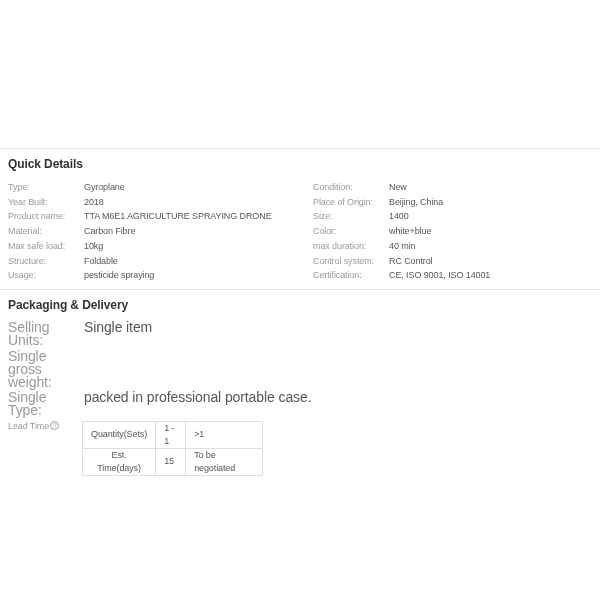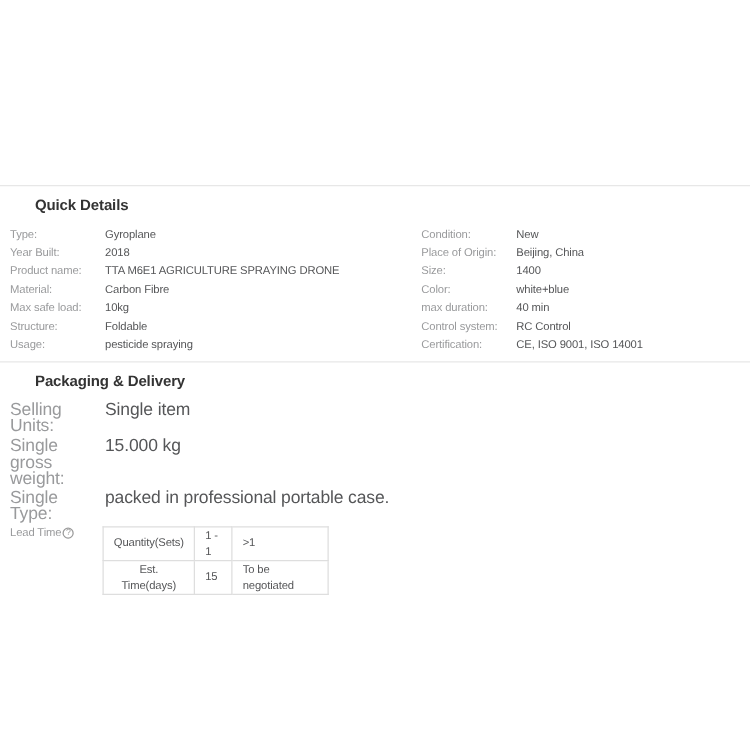--- a/index.html
+++ b/index.html
@@ -19,23 +19,22 @@
     padding: 8px 8px 0 8px;
   }
   #quick-details-section { top: 148px; }
   #packaging-section { top: 289px; }
   .section-title {
     font-size: 12px;
     font-weight: bold;
     color: #333333;
     letter-spacing: -0.1px;
     margin-bottom: 9px;
-    margin-left: 20px;
-  }
-  .cols { display: flex; gap: 24px; }
+  }
+  .cols { display: flex; }
   .col-left { width: 305px; }
   .col-right { flex: 1; }
   .spec-row {
     display: flex;
     font-size: 9px;
     line-height: 14.7px;
     letter-spacing: -0.1px;
   }
   .spec-row .spec-label { flex: 0 0 76px; color: #999a9c; padding-right: 4px; }
   .spec-row .spec-value { flex: 1; color: #555658; }
@@ -179,21 +178,20 @@
     <div>
 
         <div class="pkg-row">
           <span class="spec-label">Selling Units:</span>
           <span class="spec-value">Single item</span>
         </div>
 
 
         <div class="pkg-row">
           <span class="spec-label">Single gross weight:</span>
-          <span class="spec-value">15.000 kg</span>
         </div>
 
         <div class="pkg-row">
           <span class="spec-label">Single Type:</span>
           <span class="spec-value">packed in professional portable case.</span>
         </div>
       </div>
     <div class="leadtime-row">
       <span class="spec-label">
         <span>Lead Time</span><span class="help-circle">?</span>

